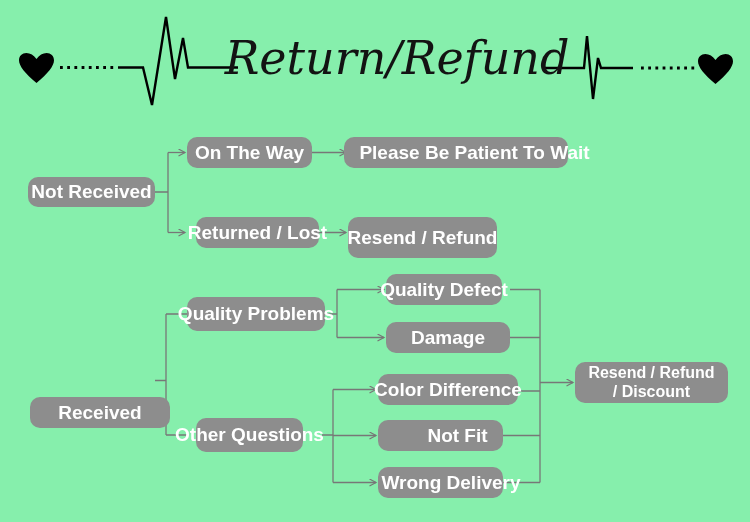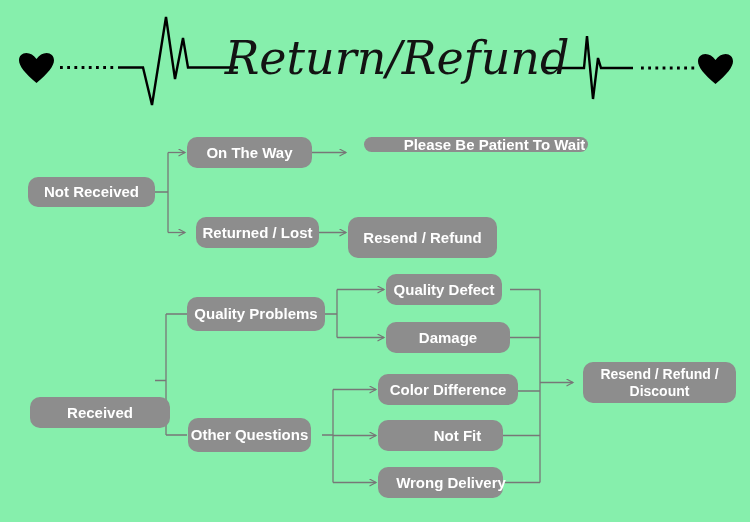--- a/index.html
+++ b/index.html
@@ -12,24 +12,24 @@
   #title {
     position: absolute; left: 232px; top: 16px; width: 330px; height: 84px;
     display: flex; align-items: center; justify-content: center;
     font-family: "DejaVu Serif", serif; font-style: italic; font-weight: 500;
     font-size: 46px; color: #131313; letter-spacing: 0px; white-space: nowrap;
   }
   .node {
     position: absolute; background: var(--node-fill, #8d8d8d);
     color: var(--node-text, #ffffff);
     border-radius: 10px; display: flex; align-items: center; justify-content: center;
-    font-weight: bold; font-size: 15px; text-align: center; line-height: 1.15;
+    font-weight: bold; font-size: 19px; text-align: center; line-height: 1.15;
     box-sizing: border-box; padding: 2px 6px; white-space: nowrap;
   }
-  .node.final { font-size: 14px; white-space: normal; padding: 2px 10px; margin-left: 8px; }
+  .node.final { font-size: 16px; white-space: normal; padding: 2px 10px; }
   svg.connectors path.edge { stroke: var(--connector, #777777); stroke-width: 1.3; fill: none; }
   svg.deco .pulse { stroke: var(--decoration, #000000); fill: none; stroke-width: 2.4; stroke-linejoin: miter; }
   svg.deco .dots  { stroke: var(--decoration, #000000); stroke-width: 3.1; stroke-dasharray: 2.8 4.4; }
   svg.deco .heart { fill: var(--decoration, #000000); }
   marker path { stroke: var(--connector, #777777); }
 </style>
 </head>
 <body style="background: rgb(255, 255, 255);">
 
 <div id="app">
@@ -72,26 +72,26 @@
     <path class="edge" marker-end="url(#arr)" d="M333,389.5 H376"></path>
     <path class="edge" marker-end="url(#arr)" d="M333,435.5 H376"></path>
     <path class="edge" marker-end="url(#arr)" d="M333,482.5 H376"></path>
 
     <path class="edge" d="M510,289.5 H540 M510,337.5 H540 M518,391 H540 M503,435.5 H540 M503,482.5 H540 M540,289.5 V482.5"></path>
     <path class="edge" marker-end="url(#arr)" d="M540,382.5 H573"></path>
   </svg>
 
   <div class="node" style="left:28px;  top:177px; width:127px; height:30px;">Not Received</div>
   <div class="node" style="left:187px; top:137px; width:125px; height:31px;">On The Way</div>
-  <div class="node" style="left:364px; top:137px; width:224px; height:15px;padding-left:43px;">Please Be Patient To Wait</div>
+  <div class="node" style="left:344px; top:137px; width:224px; height:31px;padding-left:43px;">Please Be Patient To Wait</div>
   <div class="node" style="left:196px; top:217px; width:123px; height:31px;">Returned / Lost</div>
   <div class="node" style="left:348px; top:217px; width:149px; height:41px;">Resend / Refund</div>
   <div class="node" style="left:30px;  top:359px; width:140px; height:31px;margin-top:38px;">Received</div>
   <div class="node" style="left:187px; top:297px; width:138px; height:34px;">Quality Problems</div>
-  <div class="node" style="left:188px; top:418px; width:123px; height:34px;">Other Questions</div>
+  <div class="node" style="left:196px; top:418px; width:107px; height:34px;">Other Questions</div>
   <div class="node" style="left:386px; top:274px; width:116px; height:31px;text-align:right;">Quality Defect</div>
   <div class="node" style="left:386px; top:322px; width:124px; height:31px;">Damage</div>
   <div class="node" style="left:378px; top:374px; width:140px; height:31px;">Color Difference</div>
   <div class="node" style="left:378px; top:420px; width:125px; height:31px;padding-left:40px;">Not Fit</div>
   <div class="node" style="left:378px; top:467px; width:125px; height:31px;padding-left:27px;">Wrong Delivery</div>
   <div class="node final" style="left:575px; top:362px; width:153px; height:41px;">Resend / Refund / Discount</div>
 
 </div>
 
 </body></html>

